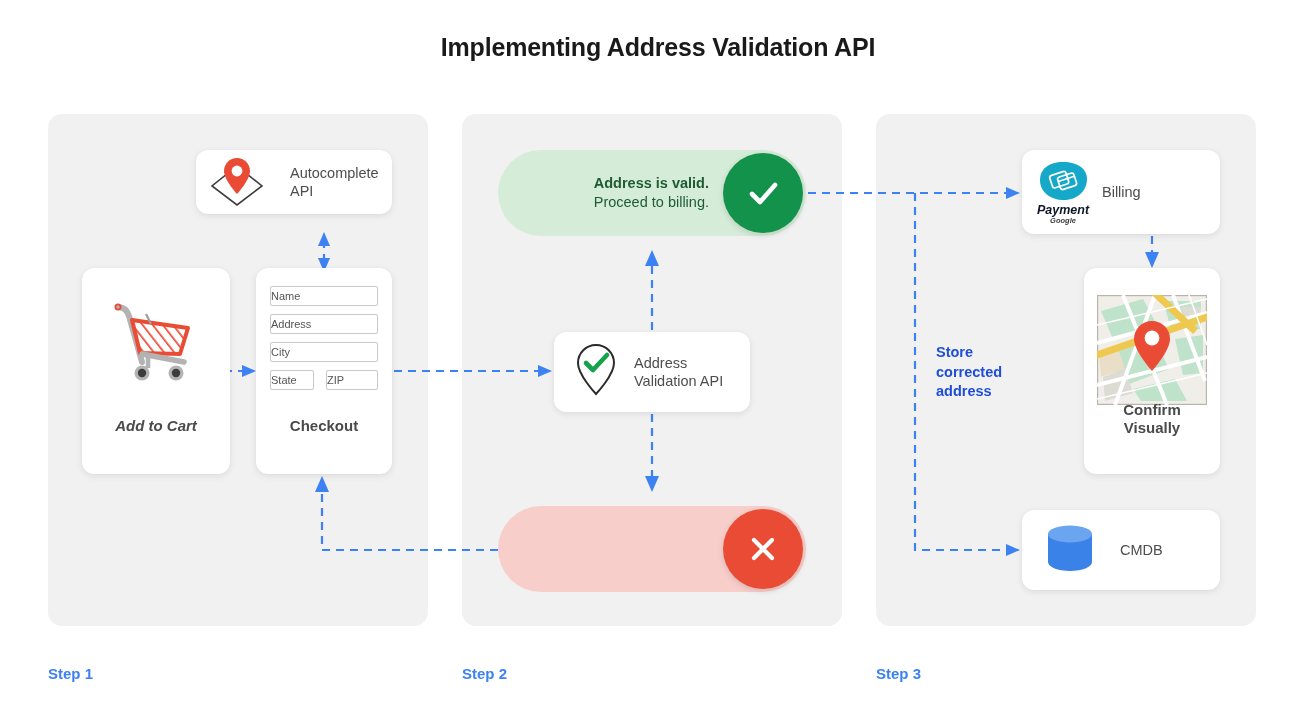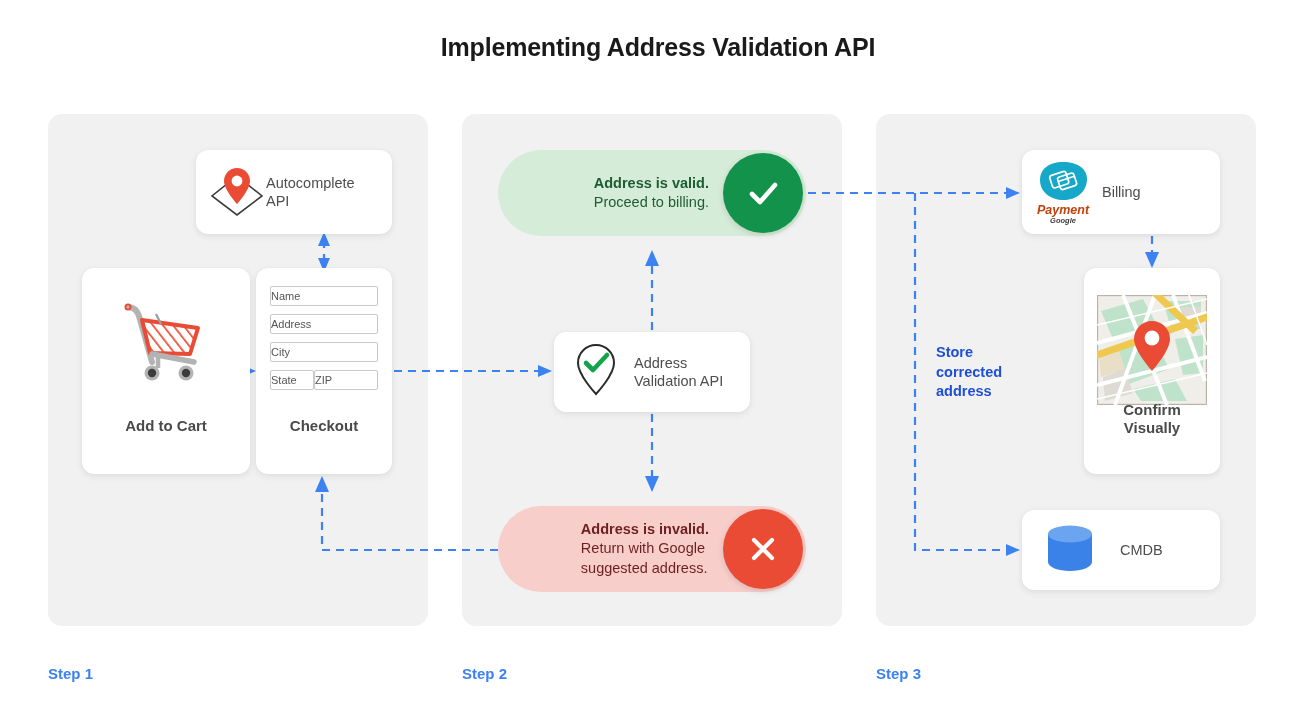--- a/index.html
+++ b/index.html
@@ -53,46 +53,46 @@
   .card-title-strong {
     font-size: 15px;
     font-weight: bold;
     color: #4a4a4a;
     text-align: center;
     line-height: 1.25;
   }
 
   
   #card-autocomplete {
-    left: 196px; top: 150px; width: 196px; height: 84px;
-    display: flex; align-items: center; padding-left: 12px; gap: 0;
+    left: 196px; top: 150px; width: 196px; height: 64px;
+    display: flex; align-items: center; padding-left: 12px; gap: 24px;
   }
   #card-addtocart {
-    left: 82px; top: 268px; width: 168px; height: 206px;
+    left: 82px; top: 268px; width: 148px; height: 206px;
     display: flex; flex-direction: column; align-items: center;
-    justify-content: flex-start; padding-top: 22px;
+    justify-content: flex-start; padding-top: 22px; font-style: italic;
   }
   #card-addtocart .card-title-strong { position: absolute; bottom: 38px; width: 100%; }
   #card-checkout {
     left: 256px; top: 268px; width: 136px; height: 206px;
     padding: 18px 14px 0 14px;
   }
   #card-checkout .card-title-strong { position: absolute; bottom: 38px; left: 0; width: 100%; }
 
   .form-field {
     background: #ffffff;
     border: 1px solid #c9c9c9;
     border-radius: 2px;
     height: 20px;
     margin-bottom: 8px;
     display: flex; align-items: center;
     font-size: 11px;
     color: #555;
   }
-  .field-row { display: flex; gap: 0; }
+  .field-row { display: flex; gap: 12px; }
   .field-row .form-field { margin-bottom: 0; }
   .f-state { width: 44px; }
   .f-zip { flex: 1; }
 
   
   .pill {
     position: absolute;
     border-radius: 100px;
     display: flex; align-items: center; justify-content: flex-end;
   }
@@ -258,43 +258,38 @@
       <path d="M16 22 L23 29 L37 14" fill="none" stroke="#14a34a" stroke-width="4.6" stroke-linecap="round" stroke-linejoin="round"></path>
     </svg>
   </span>
   <div class="card-label">
     <div>Address</div>
     <div>Validation API</div>
   </div>
 </div>
 
 <div class="pill" id="pill-invalid">
-  <div class="pill-text">
-    <div class="l1">Address is invalid.</div>
-    <div class="l2">Return with Google</div>
-    <div class="l3">suggested address.</div>
-  </div>
   <div class="status-circle" id="circle-invalid">
     <svg width="40" height="40" viewBox="0 0 40 40">
       <path d="M11 11 L29 29 M29 11 L11 29" fill="none" stroke="#ffffff" stroke-width="4.2" stroke-linecap="round"></path>
     </svg>
   </div>
 </div>
 
 <div class="card" id="card-billing">
   <span style="display:flex;flex-direction:column;align-items:center;">
     <svg width="54" height="44" viewBox="0 0 54 44">
       <path d="M27 3 C42 3 51 10 51 20 C51 32 41 41 28 41 C14 41 4 33 4 21 C4 10 13 3 27 3 Z" fill="#15a8c8"></path>
       <g transform="rotate(-18 27 21)">
         <rect x="15" y="13" width="17" height="13" rx="2.4" fill="none" stroke="#ffffff" stroke-width="1.7"></rect>
         <rect x="22" y="17" width="17" height="13" rx="2.4" fill="none" stroke="#ffffff" stroke-width="1.7"></rect>
         <line x1="22" y1="21" x2="39" y2="21" stroke="#ffffff" stroke-width="1.7"></line>
       </g>
     </svg>
-    <span style="font-size:12.5px;font-weight:bold;font-style:italic;color:#c2410c;margin-top:1px;line-height:1;">Payment</span>
+    <span style="font-size:12.5px;font-weight:bold;font-style:italic;color:#0f172a;margin-top:1px;line-height:1;">Payment</span>
     <span style="font-size:7.5px;font-weight:bold;font-style:italic;color:#3c3c3c;line-height:1.2;">Google</span>
   </span>
   <div class="card-label">Billing</div>
 </div>
 
 <div class="card" id="card-confirm">
   <span>
     <svg width="110" height="110" viewBox="0 0 110 110">
       <rect x="0" y="0" width="110" height="110" fill="#e6e3dd" stroke="#b9b3a8" stroke-width="2"></rect>
       <rect x="2" y="2" width="106" height="106" fill="#f0eee9"></rect>

